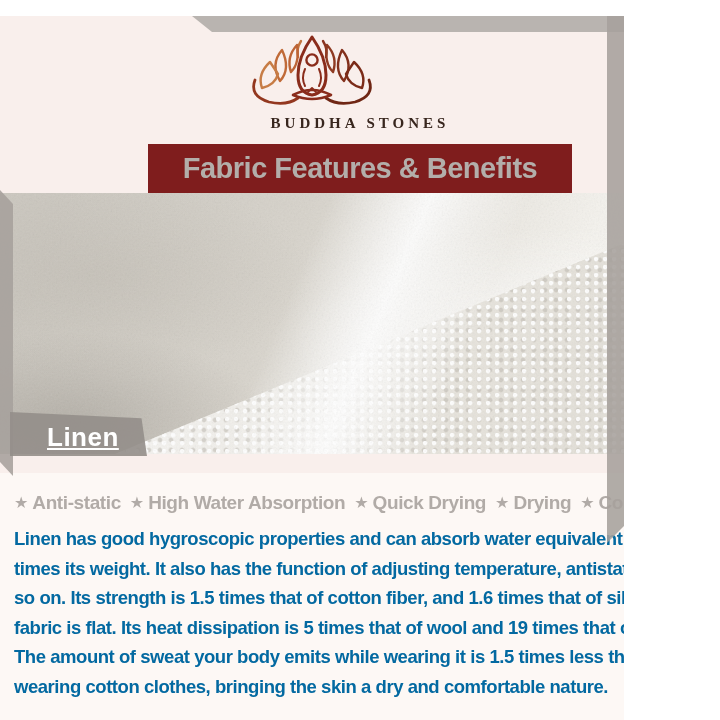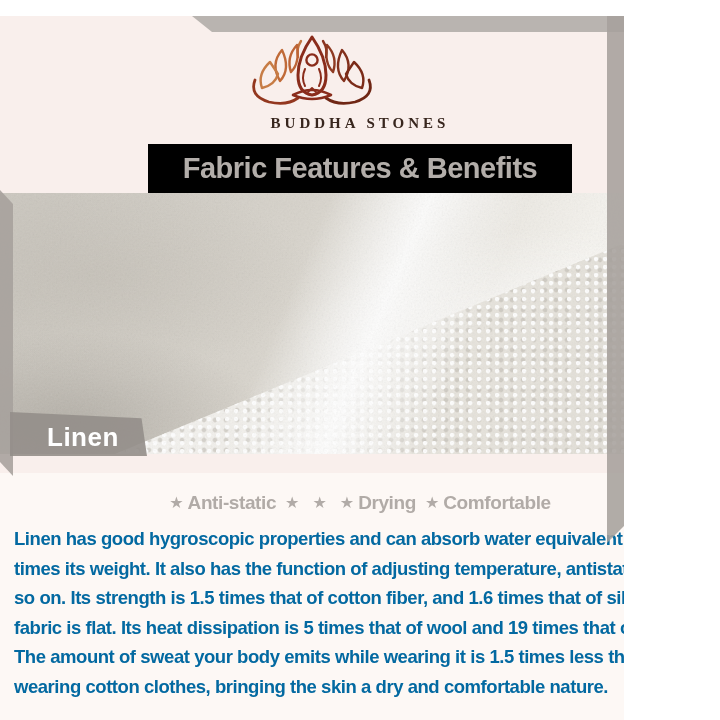--- a/index.html
+++ b/index.html
@@ -33,21 +33,21 @@
     z-index:2;
   }
   .brand{
     position:absolute;top:99px;left:0;width:720px;text-align:center;
     font-family:"Liberation Serif",serif;font-size:15px;font-weight:600;
     letter-spacing:4px;color:#38261e;z-index:2;
   }
   
   .title-bar{
     position:absolute;top:128px;left:148px;width:424px;height:49px;
-    background:#000000;z-index:2;
+    background:#7f1d1d;z-index:2;
     display:flex;align-items:center;justify-content:center;
   }
   .title-bar .title{
     font-size:29px;font-weight:bold;letter-spacing:-0.5px;color:#b3aeaa;
     white-space:nowrap;
   }
   
   .photo{
     position:absolute;top:177px;left:0;width:720px;height:261px;z-index:1;
     background:
@@ -73,21 +73,21 @@
   .photo .grain{position:absolute;inset:0;width:100%;height:100%;opacity:.13;}
   
   .linen-label{
     position:absolute;top:396px;left:10px;width:137px;height:44px;z-index:7;
     background:rgba(148,142,137,.9);
     clip-path:polygon(0 0,96% 14%,100% 100%,0 100%);
     display:flex;align-items:center;
   }
   .linen-label .label-text{
     padding-left:37px;padding-top:6px;
-    color:#ffffff;font-size:26px;font-weight:bold;letter-spacing:0.5px;
+    color:#ffffff;font-size:26px;font-weight:bold;letter-spacing:0.5px;text-decoration:underline;
   }
   
   .lower-panel{
     position:absolute;top:457px;left:0;width:720px;height:263px;
     background:#fdf8f5;z-index:0;
   }
   
   .features{
     position:absolute;top:470px;left:0;width:720px;height:34px;z-index:2;
     display:flex;align-items:center;justify-content:center;
@@ -163,23 +163,25 @@
     <span class="label-text">Linen</span>
   </div>
 
   <div class="features">
     <span class="feature-item">
       <span class="star">★</span>
       <span class="feature-label">Anti-static</span>
     </span>
     <span class="feature-item">
       <span class="star">★</span>
+      <span class="feature-label">High Water Absorption</span>
     </span>
     <span class="feature-item">
       <span class="star">★</span>
+      <span class="feature-label">Quick Drying</span>
     </span>
     <span class="feature-item">
       <span class="star">★</span>
       <span class="feature-label">Drying</span>
     </span>
     <span class="feature-item">
       <span class="star">★</span>
       <span class="feature-label">Comfortable</span>
     </span>
   </div>

